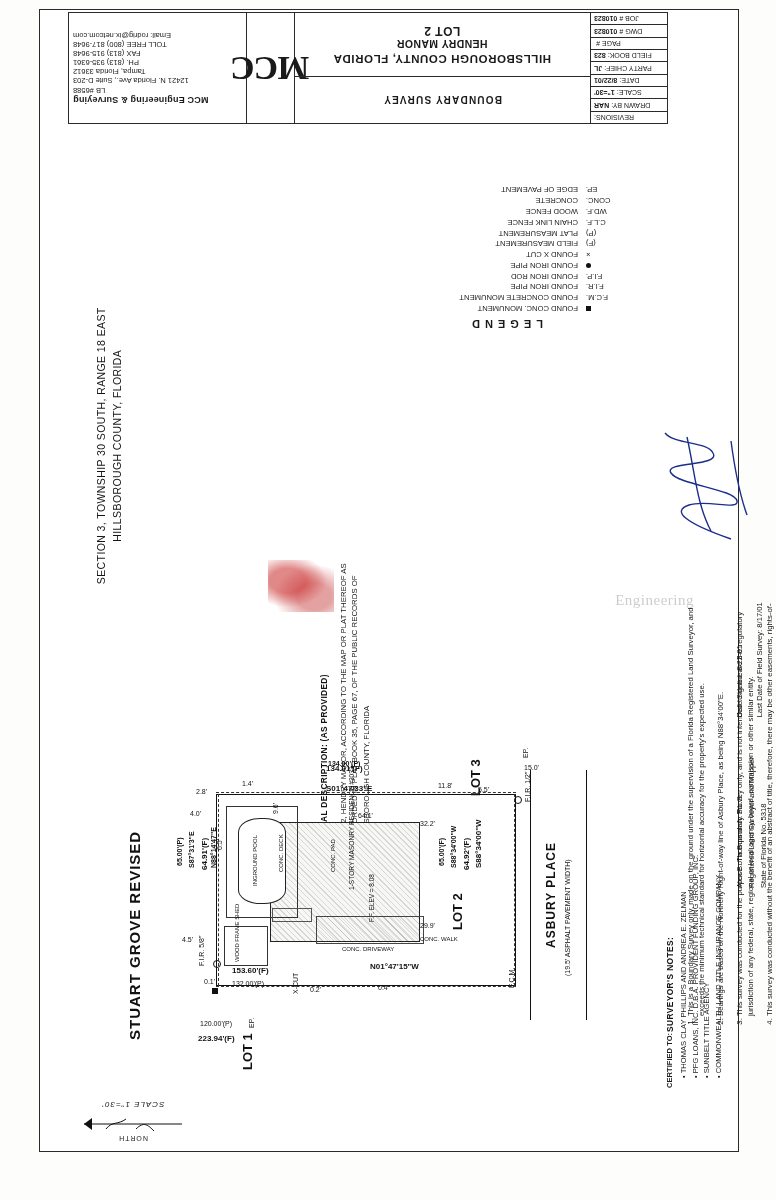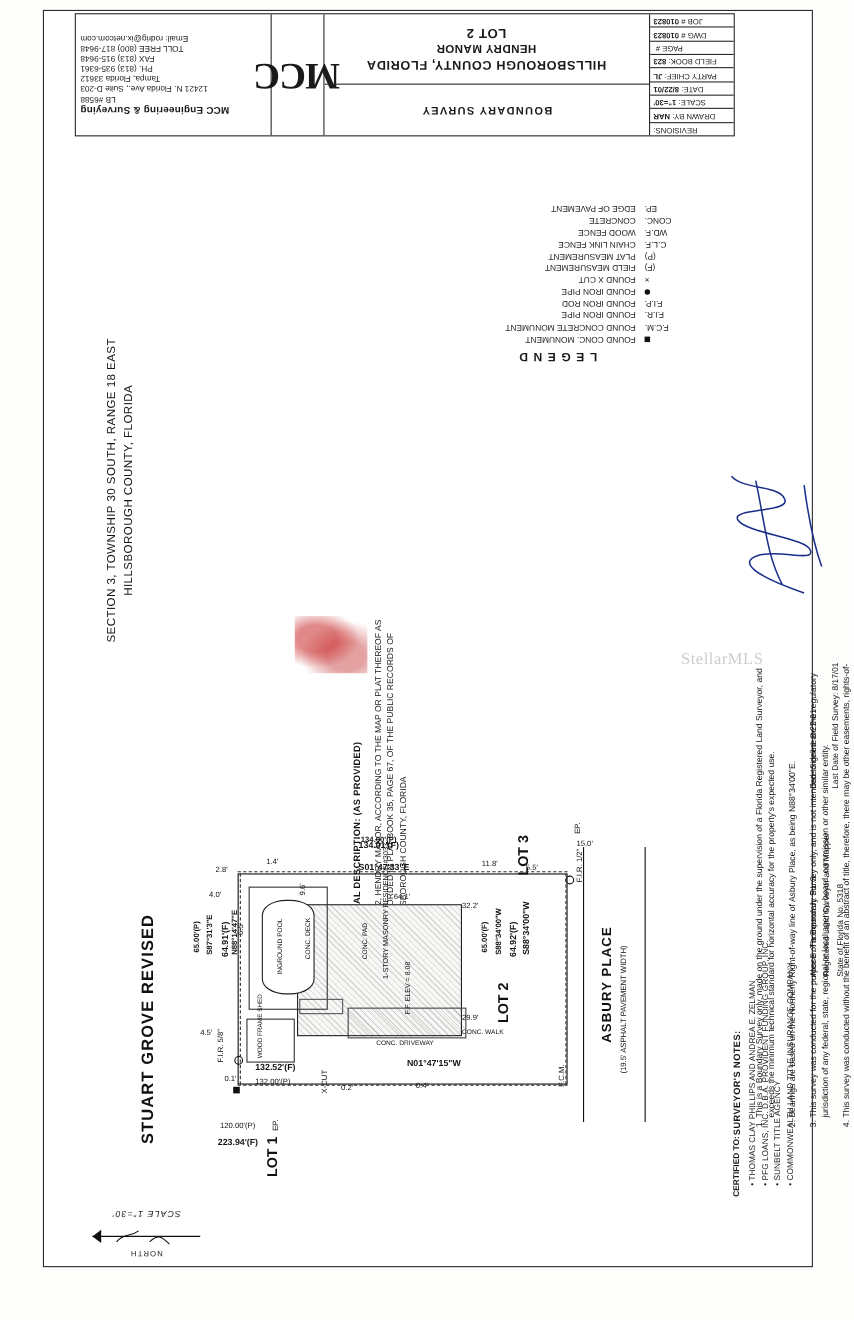--- a/index.html
+++ b/index.html
@@ -373,21 +373,21 @@
 
   <div class="sig-scribble">
     <svg width="120" height="130" viewBox="0 0 120 130">
       <path class="sig-ink" d="M6,96 C22,50 34,36 40,54 C46,72 34,104 44,102 C56,100 60,44 72,36 C84,28 78,86 92,78 C104,72 100,40 112,30"></path>
       <path class="sig-ink" d="M14,76 C40,62 72,60 108,52"></path>
       <path class="sig-ink" d="M30,112 C52,104 74,100 104,96"></path>
     </svg>
   </div>
 
   <div class="redsplotch"></div>
-  <div class="watermark">StellarMLS</div>
+  <div class="watermark">Engineering</div>
 
   <div class="certified">
     <div class="hd">CERTIFIED TO:</div>
     <ul>
       <li>THOMAS CLAY PHILLIPS AND ANDREA E. ZELMAN</li>
       <li>PFG LOANS, INC. D.B.A. PROVIDENT FUNDING GROUP, INC.</li>
       <li>SUNBELT TITLE AGENCY</li>
       <li>COMMONWEALTH LAND TITLE INSURANCE COMPANY</li>
     </ul>
   </div>
@@ -456,21 +456,21 @@
     <div class="lbl b r90" style="left:56px; top:126px;">65.00'(P)</div>
     <div class="lbl b r90" style="left:68px; top:128px;">S87°31'3"E</div>
     <div class="lbl b r90" style="left:80px; top:130px; font-size:8px;">64.91'(F)</div>
     <div class="lbl b r90" style="left:90px; top:128px; font-size:7px;">N88°14'47"E</div>
 
     <div class="lbl b r90" style="left:318px; top:126px;">65.00'(F)</div>
     <div class="lbl b r90" style="left:330px; top:128px;">S88°34'00"W</div>
     <div class="lbl b r90" style="left:342px; top:130px; font-size:8px;">64.92'(F)</div>
     <div class="lbl b r90" style="left:354px; top:128px; font-size:8px;">S88°34'00"W</div>
 
-    <div class="lbl b" style="left:112px; top:226px; font-size:8px;">132.52'(F)</div>
+    <div class="lbl b" style="left:112px; top:226px; font-size:8px;">153.60'(F)</div>
     <div class="lbl" style="left:112px; top:240px;">132.00'(P)</div>
     <div class="lbl b" style="left:250px; top:222px; font-size:8px;">N01°47'15"W</div>
 
     <div class="lbl" style="left:80px; top:280px;">120.00'(P)</div>
     <div class="lbl b" style="left:78px; top:294px; font-size:8px;">223.94'(F)</div>
 
     <div class="lbl" style="left:76px; top:48px;">2.8'</div>
     <div class="lbl" style="left:122px; top:40px;">1.4'</div>
     <div class="lbl" style="left:70px; top:70px;">4.0'</div>
     <div class="lbl r90" style="left:96px; top:110px;">6.5'</div>

